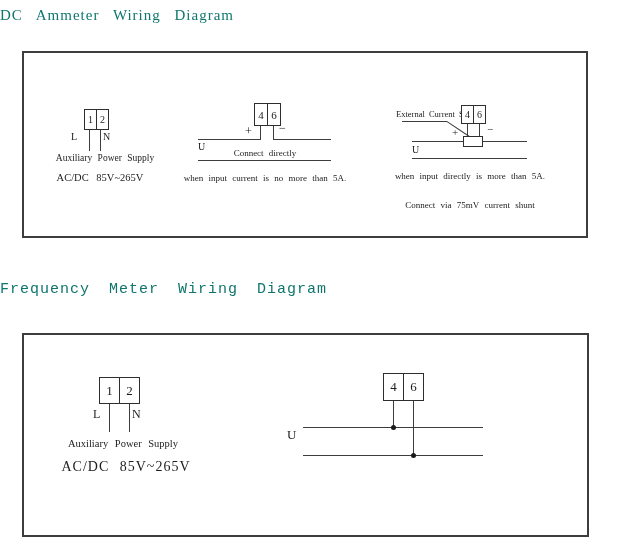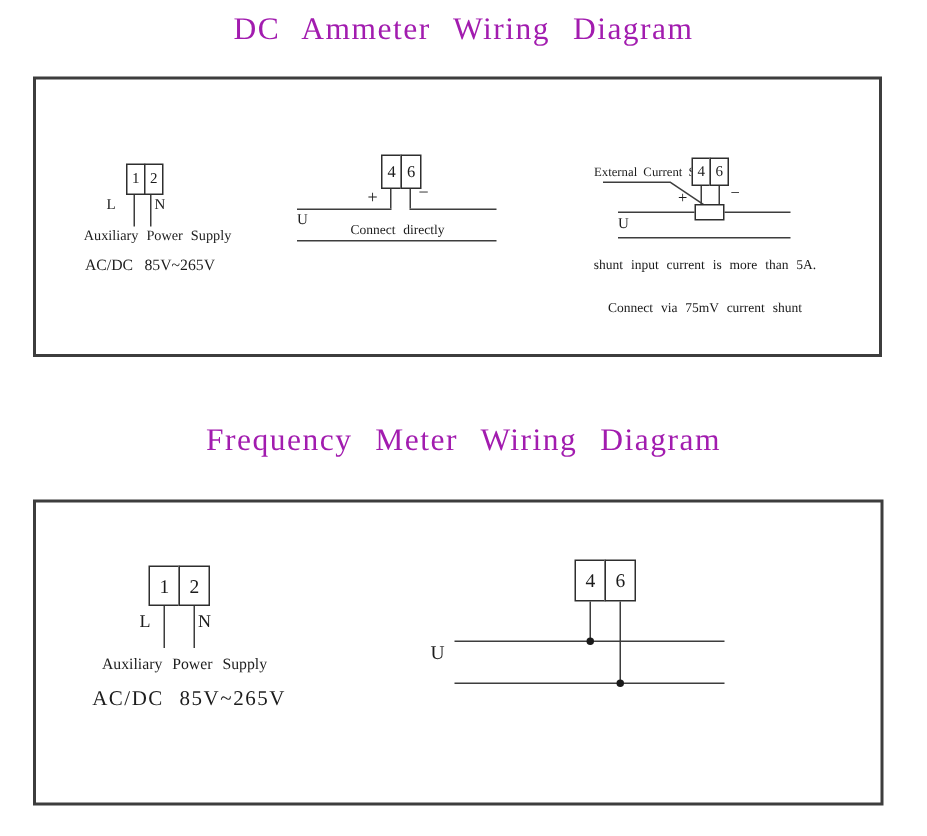--- a/index.html
+++ b/index.html
@@ -2,22 +2,22 @@
 <html><head>
 <meta charset="utf-8">
 <style>
   html,body{margin:0;padding:0;background:#ffffff;}
   .page{
     position:relative;width:618px;height:557px;background:#ffffff;
     font-family:"Liberation Serif","DejaVu Serif",serif;color:#1c1c1c;
     overflow:hidden;
   }
   .title{
-    position:absolute;left:0;width:100%;text-align:center;
-    font-size:21px;letter-spacing:1px;word-spacing:9px;color:#a21caf;
+    position:absolute;left:0;width:100%;
+    font-size:15px;letter-spacing:1px;word-spacing:9px;color:#0f766e;
     white-space:nowrap;
   }
   .panel{position:absolute;border:2px solid #3d3d3d;background:#ffffff;}
   .hline{position:absolute;height:1px;background:#3d3d3d;}
   .vline{position:absolute;width:1px;background:#3d3d3d;}
   .diag{position:absolute;height:1px;background:#3d3d3d;transform-origin:0 0;}
   .tbox{position:absolute;display:flex;}
   .tcell{
     border:1px solid #2e2e2e;background:#ffffff;
     display:flex;align-items:center;justify-content:center;
@@ -55,41 +55,42 @@
   </div>
   <div class="vline" style="left:260px;top:126px;height:13px;"></div>
   <div class="vline" style="left:273px;top:126px;height:13px;"></div>
   <div class="lbl" style="left:245px;top:125px;font-size:12px;">+</div>
   <div class="lbl" style="left:279px;top:122px;font-size:12px;">−</div>
   <div class="hline" style="left:198px;top:139px;width:63px;"></div>
   <div class="hline" style="left:273px;top:139px;width:58px;"></div>
   <div class="lbl" style="left:198px;top:142px;font-size:10px;">U</div>
   <div class="hline" style="left:198px;top:160px;width:133px;"></div>
   <div class="cap" style="left:190px;top:149px;width:150px;font-size:9px;">Connect directly</div>
+  <div class="cap" style="left:180px;top:174px;width:170px;font-size:9px;">when input current is no more than 5A.</div>
 
   <div class="lbl" style="left:396px;top:110px;font-size:8.5px;word-spacing:2px;">External Current Shunt</div>
   <div class="hline" style="left:402px;top:121px;width:45px;"></div>
   <div class="diag" style="left:447px;top:121px;width:29px;transform:rotate(33.7deg);"></div>
   <div class="tbox" style="left:461px;top:105px;">
     <div class="tcell" style="width:11px;height:17px;font-size:10px;">4</div>
     <div class="tcell" style="width:11px;height:17px;font-size:10px;">6</div>
   </div>
   <div class="vline" style="left:467px;top:124px;height:13px;"></div>
   <div class="vline" style="left:479px;top:124px;height:13px;"></div>
   <div class="lbl" style="left:452px;top:127px;font-size:11px;">+</div>
   <div class="lbl" style="left:487px;top:124px;font-size:11px;">−</div>
   <div class="shuntbox" style="left:463px;top:136px;width:18px;height:9px;"></div>
   <div class="hline" style="left:412px;top:141px;width:52px;"></div>
   <div class="hline" style="left:482px;top:141px;width:45px;"></div>
   <div class="lbl" style="left:412px;top:145px;font-size:10px;">U</div>
   <div class="hline" style="left:412px;top:158px;width:115px;"></div>
   <div class="cap" style="left:390px;top:163px;width:160px;font-size:9px;margin-top:38px;">Connect via 75mV current shunt</div>
-  <div class="cap" style="left:383px;top:172px;width:174px;font-size:9px;">shunt input current is more than 5A.</div>
+  <div class="cap" style="left:383px;top:172px;width:174px;font-size:9px;">when input directly is more than 5A.</div>
 
-  <div class="title" style="top:281px;">Frequency Meter Wiring Diagram</div>
+  <div class="title" style="top:281px;font-family:Liberation Mono, monospace;">Frequency Meter Wiring Diagram</div>
 
   <div class="panel" style="left:22px;top:333px;width:563px;height:200px;"></div>
 
   <div class="tbox" style="left:99px;top:377px;">
     <div class="tcell" style="width:19px;height:25px;font-size:13px;">1</div>
     <div class="tcell" style="width:19px;height:25px;font-size:13px;">2</div>
   </div>
   <div class="vline" style="left:109px;top:404px;height:28px;"></div>
   <div class="vline" style="left:129px;top:404px;height:28px;"></div>
   <div class="lbl" style="left:93px;top:408px;font-size:12px;">L</div>

